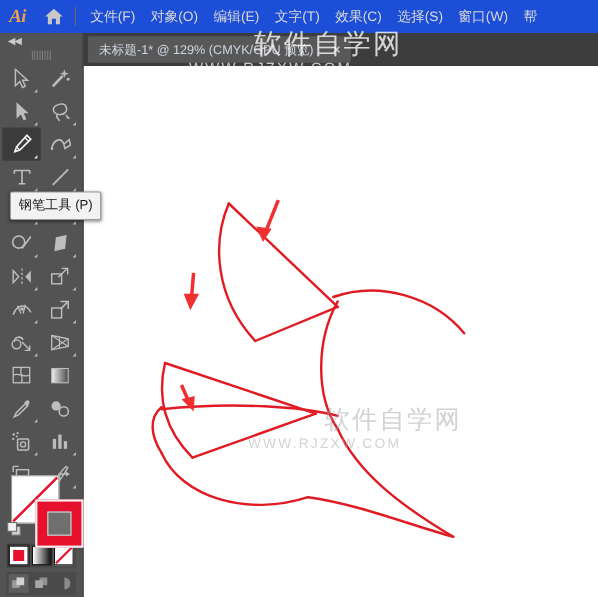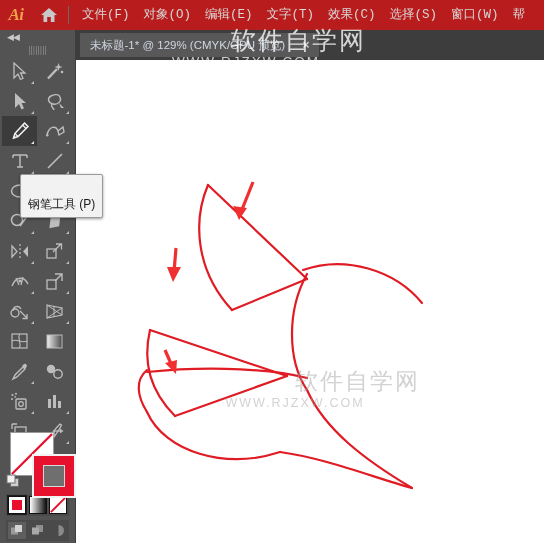--- a/index.html
+++ b/index.html
@@ -7,32 +7,32 @@
     width:544px;height:543px;overflow:hidden;
     background:#535353;
     font-family:"Liberation Sans","DejaVu Sans",sans-serif;
     -webkit-font-smoothing:antialiased;
   }
   #app{position:relative;width:544px;height:543px;}
 
   
   .menubar{
     position:absolute;left:0;top:0;width:544px;height:30px;
-    background:#b91c1c;display:flex;align-items:center;
+    background:#1d4ed8;display:flex;align-items:center;
   }
   .ai-logo{
     width:32px;height:30px;display:flex;align-items:center;justify-content:center;
     color:#f09f4a;font-size:17px;font-weight:bold;font-style:italic;
     font-family:"Liberation Serif",serif;letter-spacing:-0.5px;
   }
   .home-icon{
     width:34px;height:30px;display:flex;align-items:center;justify-content:center;
   }
   .menu-sep{width:1px;height:18px;background:#6a6a6a;margin:0 6px 0 2px;}
-  .menu-items{display:flex;align-items:center;font-family:Liberation Mono, monospace;}
+  .menu-items{display:flex;align-items:center;}
   .menu-item{
     color:#d8d8d8;font-size:12.5px;padding:0 7px;line-height:30px;
     white-space:nowrap;cursor:default;
   }
 
   
   .tabbar{
     position:absolute;left:75px;top:30px;width:508px;height:30px;
     background:#3d3d3d;
   }
@@ -68,23 +68,23 @@
   .tool.sel{background:#3b3b3b;}
   .tool svg{display:block;}
   .tool .corner{
     position:absolute;right:3px;bottom:2px;width:0;height:0;
     border-left:3px solid transparent;border-bottom:3px solid #bdbdbd;
   }
   .tool.sel .corner{border-bottom-color:#e8e8e8;}
 
   
   .tooltip{
-    position:absolute;left:20px;top:144px;
+    position:absolute;left:9px;top:144px;
     background:#f2f2f2;border:1px solid #9a9a9a;
-    padding:21px 7px 4px 7px;border-radius:2px;
+    padding:3px 7px 4px 7px;border-radius:2px;
     font-size:12px;color:#1a1a1a;white-space:nowrap;
     box-shadow:0 1px 3px rgba(0,0,0,.4);z-index:40;
   }
 
   
   .color-area{position:absolute;left:0;top:370px;width:75px;height:173px;}
   .fillstroke{position:absolute;left:10px;top:32px;width:46px;height:46px;}
   .fs-stroke{
     position:absolute;left:0;top:0;width:44px;height:44px;
     background:#fff;border:1px solid #9a9a9a;box-sizing:border-box;

